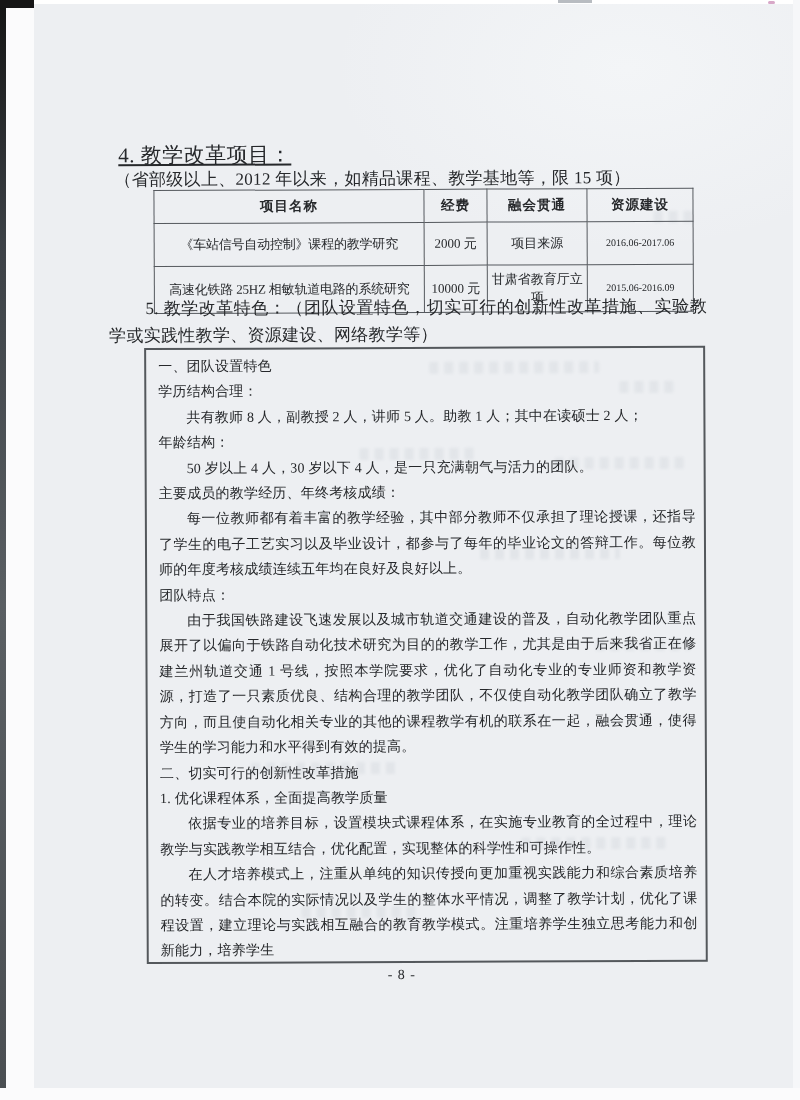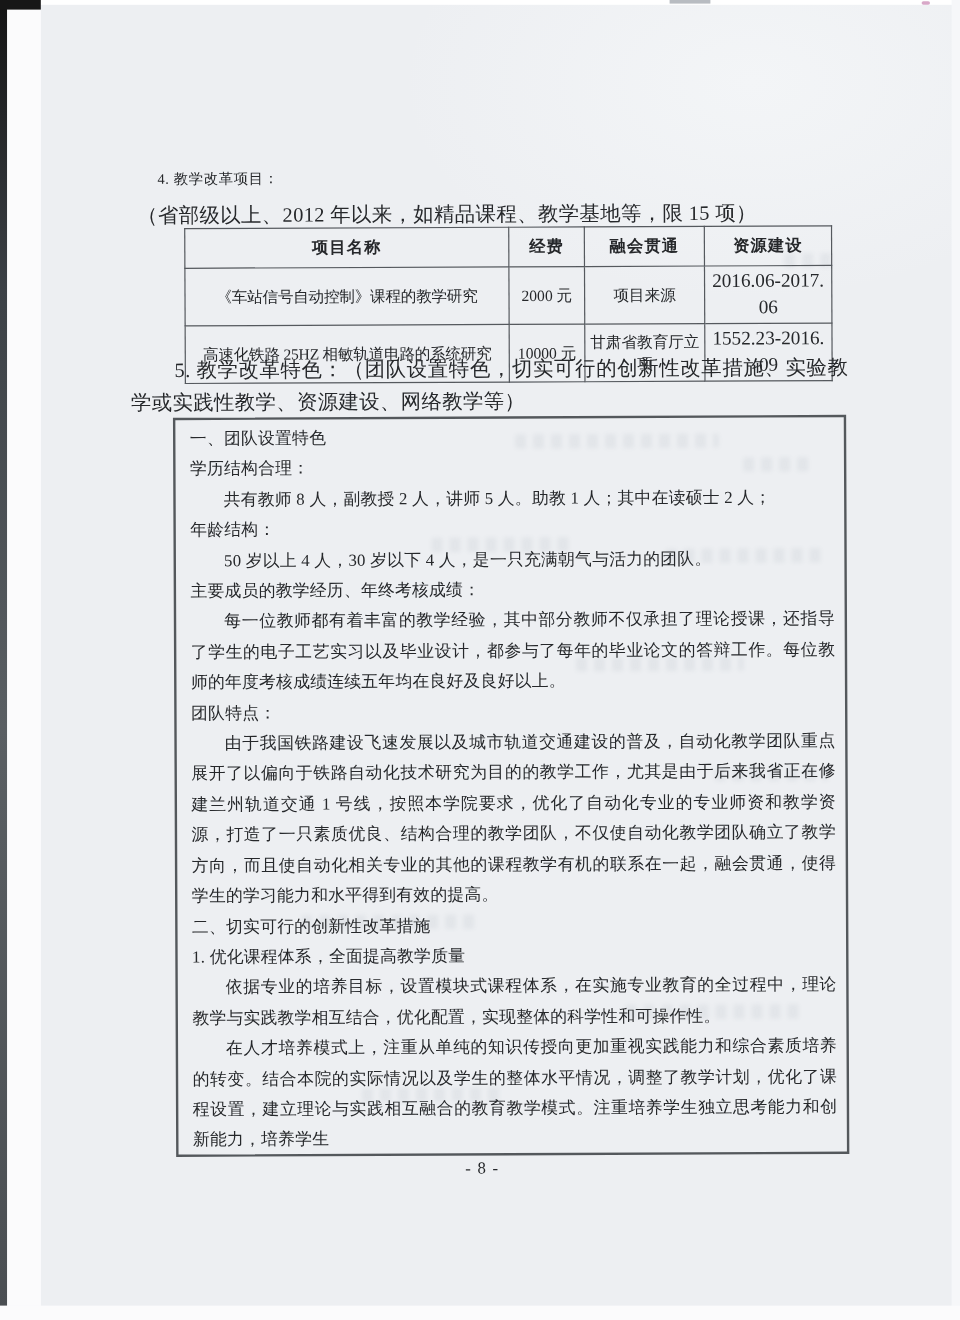--- a/index.html
+++ b/index.html
@@ -23,29 +23,29 @@
   .page{position:absolute;left:34px;top:3px;width:760px;height:1094px;
     background:
       radial-gradient(420px 260px at 78% 6%, #f3f5f7 0%, rgba(243,245,247,0) 70%),
       #edeff2;}
   .content{position:absolute;left:-34px;top:-3px;width:800px;height:1100px;
     transform:rotate(-0.25deg);transform-origin:400px 550px;}
   
   .smudge{position:absolute;height:12px;border-radius:2px;opacity:.07;filter:blur(1.6px);
     background:repeating-linear-gradient(90deg,#5c6c7c 0 9px,transparent 9px 15px);}
   
-  .h4{position:absolute;left:133px;top:140px;font-size:12px;letter-spacing:.5px;}
+  .h4{position:absolute;left:120px;top:140px;font-size:21px;letter-spacing:.5px;text-decoration:underline;}
   .note{position:absolute;left:116px;top:167px;font-size:17px;letter-spacing:.3px;}
   table.projects{position:absolute;left:155px;top:189px;width:539px;border-collapse:collapse;
     table-layout:fixed;font-size:13px;}
   table.projects th,table.projects td{border:1px solid #55595e;text-align:center;
     vertical-align:middle;padding:2px 4px;line-height:1.35;}
   table.projects th{font-weight:600;height:28px;font-size:13.5px;letter-spacing:1px;}
   td.c-name{letter-spacing:-0.2px;white-space:nowrap;overflow:hidden;}
-  td.c-date{word-break:break-all;font-size:16px;}
+  td.c-date{word-break:break-all;font-size:10px;}
   tr.r1 td{height:38px;}
   tr.r2 td{height:42px;}
   .h5{position:absolute;left:110px;top:294px;width:598px;font-size:17px;line-height:27px;
     text-align:justify;text-indent:2.15em;letter-spacing:.3px;}
   .feature-box{position:absolute;left:145px;top:347px;width:561px;height:616px;
     border:2px solid #54585c;box-sizing:border-box;overflow:hidden;
     padding:4px 8px 0 12px;}
   .feature-box p{margin:0;font-size:14px;line-height:25.4px;text-align:justify;
     letter-spacing:.2px;}
   .feature-box p.ind{text-indent:2em;}
@@ -89,21 +89,21 @@
       <tr class="r1">
         <td class="c-name">《车站信号自动控制》课程的教学研究</td>
         <td>2000 元</td>
         <td>项目来源</td>
         <td class="c-date">2016.06-2017.06</td>
       </tr>
       <tr class="r2">
         <td class="c-name">高速化铁路 25HZ 相敏轨道电路的系统研究</td>
         <td>10000 元</td>
         <td>甘肃省教育厅立项</td>
-        <td class="c-date">1552.23-2016.09</td>
+        <td class="c-date">2015.06-2016.09</td>
       </tr>
     </tbody>
       </table>
 
     <div class="h5">5. 教学改革特色：（团队设置特色，切实可行的创新性改革措施、实验教学或实践性教学、资源建设、网络教学等）</div>
 
     <div class="feature-box">
       <p>一、团队设置特色</p>
       <p>学历结构合理：</p>
       <p class="ind">共有教师 8 人，副教授 2 人，讲师 5 人。助教 1 人；其中在读硕士 2 人；</p>

